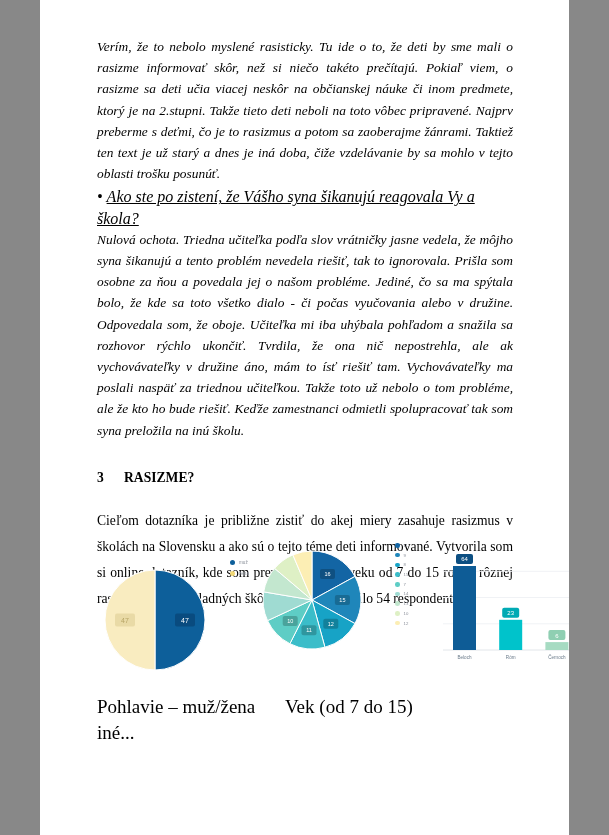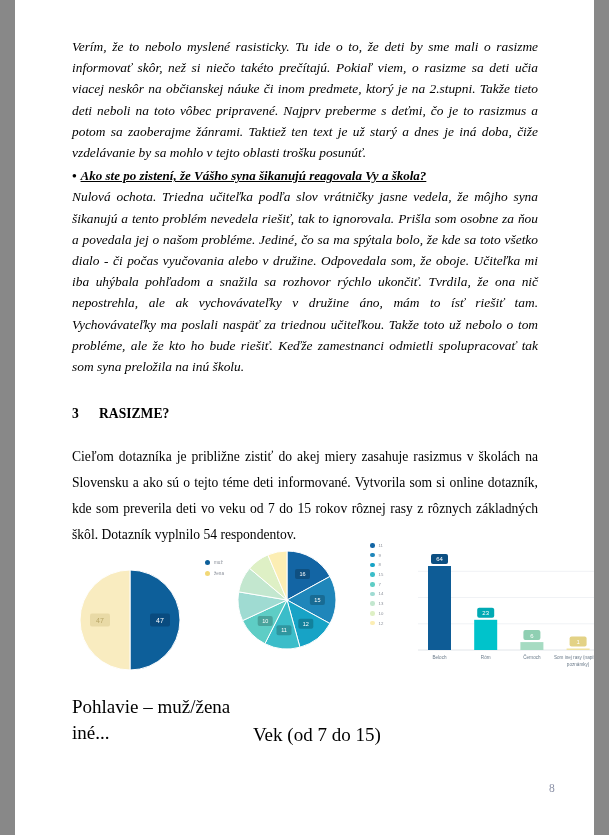--- a/index.html
+++ b/index.html
@@ -1,39 +1,39 @@
 <!DOCTYPE html>
 <html><head>
 <meta charset="utf-8">
 <style>
   html,body{margin:0;padding:0;background:#888;}
   .page{
     position:relative;
-    width:579px;height:835px;
+    width:529px;height:835px;
     background:#ffffff;
     margin:0 auto;
     font-family:"Liberation Serif","DejaVu Serif",serif;
     color:#000;
     overflow:hidden;
   }
   .text-col{
     position:absolute;
     left:57px; right:56px; top:36px;
   }
   .quote{
     font-style:italic;
     font-size:13.4px;
     line-height:21.2px;
     text-align:justify;
     margin:0;
   }
   .q-head{
     font-style:italic;
-    font-weight:bold;
-    font-size:13px;
+    font-weight:normal;
+    font-size:16px;
     line-height:21.2px;
     margin:2px 0 0 0;
   }
   .q-head .q-text{text-decoration:underline;}
   .q-head .bullet{text-decoration:none;margin-right:4px;}
   .section-heading{
     position:relative;
     margin-top:23px;
     font-weight:bold;
     font-size:13.6px;
@@ -206,17 +206,17 @@
         <rect x="148.6" y="105.5" width="23" height="1.5" fill="#efe2a0"></rect>
         <g>
           <rect x="151.6" y="93.5" width="17" height="10" rx="2" fill="#e3d286"></rect>
           <text x="160.1" y="100.9" text-anchor="middle" font-size="6" font-family="&quot;Liberation Sans&quot;,sans-serif" fill="#ffffff">1</text>
         </g>
         <text x="160.1" y="115.5" text-anchor="middle" font-size="4.6" font-family="&quot;Liberation Sans&quot;,sans-serif" fill="#6b7b8a">Som inej rasy (napíš do</text>
         <text x="160.1" y="122.5" text-anchor="middle" font-size="4.6" font-family="&quot;Liberation Sans&quot;,sans-serif" fill="#6b7b8a">poznámky)</text>
       </svg></div>
 
   <span class="caption" style="left:57px;top:694px;">Pohlavie – muž/žena</span>
-  <span class="caption" style="left:238px;top:694px;margin-top:28px;">Vek (od 7 do 15)</span>
+  <span class="caption" style="left:245px;top:694px;">Vek (od 7 do 15)</span>
   <span class="caption" style="left:57px;top:720px;">iné...</span>
 
   <span class="page-num">8</span>
 </div>
 
 </body></html>

